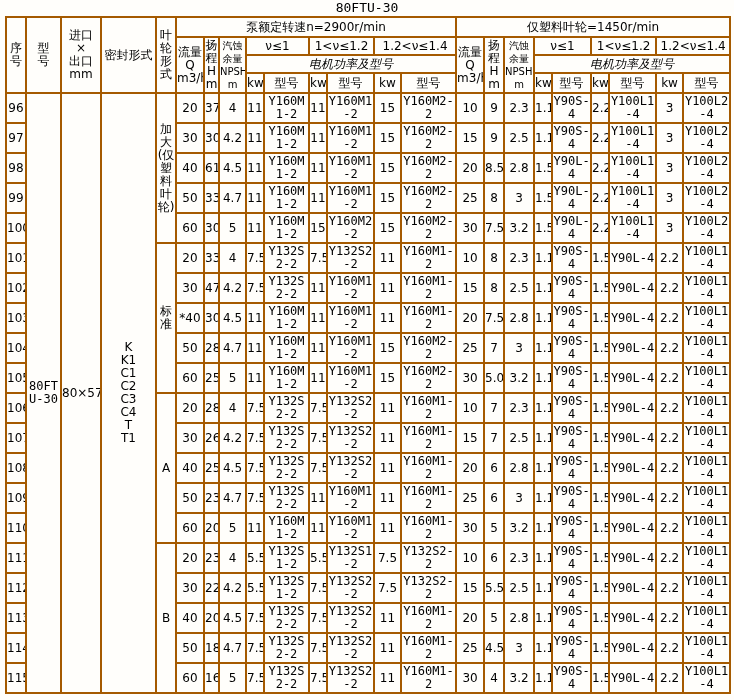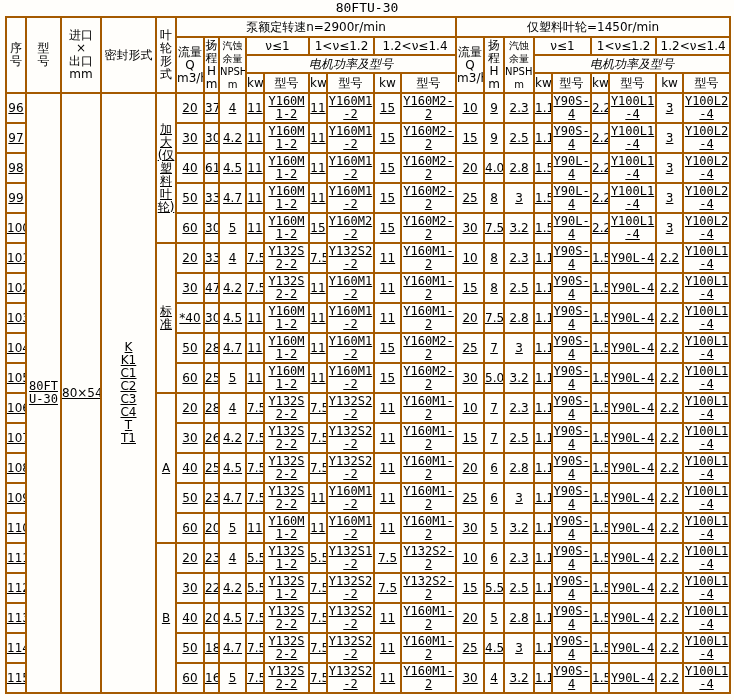--- a/index.html
+++ b/index.html
@@ -23,21 +23,21 @@
     overflow:hidden;
   }
   .pre{white-space:pre-line;}
   .brk{word-break:break-all;}
   .mono{font-family:"DejaVu Sans Mono",monospace;}
   .small{font-size:10px;}
   tr.h1{height:20px;}
   tr.h2{height:18px;padding-left:22px;}
   tr.h3{height:18px;font-style:italic;}
   tr.h4{height:20px;margin-top:29px;}
-  tbody tr{height:30px;text-decoration:underline;}
+  tbody tr{height:30px;}
 </style>
 </head>
 <body>
 
 <div class="title">80FTU-30</div>
 
 <table>
   <colgroup>
     <col style="width:20px">
       <col style="width:35px">
@@ -126,21 +126,21 @@
       <th>kw</th>
       <th>型号</th>
       <th>kw</th>
       <th>型号</th>
     </tr>
   </thead>
   <tbody id="spec-body">
       <tr>
         <td>96</td>
         <td class="brk mono" rowspan="20">80FTU-30</td>
-        <td rowspan="20">80×54</td>
+        <td rowspan="20">80×57</td>
         <td class="pre" rowspan="20">K
 K1
 C1
 C2
 C3
 C4
 T
 T1</td>
         <td class="brk" rowspan="5">加大(仅塑料叶轮)</td>
         <td>20</td>
@@ -188,21 +188,21 @@
         <td>40</td>
         <td>61</td>
         <td>4.5</td>
         <td>11</td>
         <td class="brk mono">Y160M1-2</td>
         <td>11</td>
         <td class="brk mono">Y160M1-2</td>
         <td>15</td>
         <td class="brk mono">Y160M2-2</td>
         <td>20</td>
-        <td>4.0</td>
+        <td>8.5</td>
         <td>2.8</td>
         <td>1.5</td>
         <td class="brk mono">Y90L-4</td>
         <td>2.2</td>
         <td class="brk mono">Y100L1-4</td>
         <td>3</td>
         <td class="brk mono">Y100L2-4</td>
       </tr>
       <tr>
         <td>99</td>

